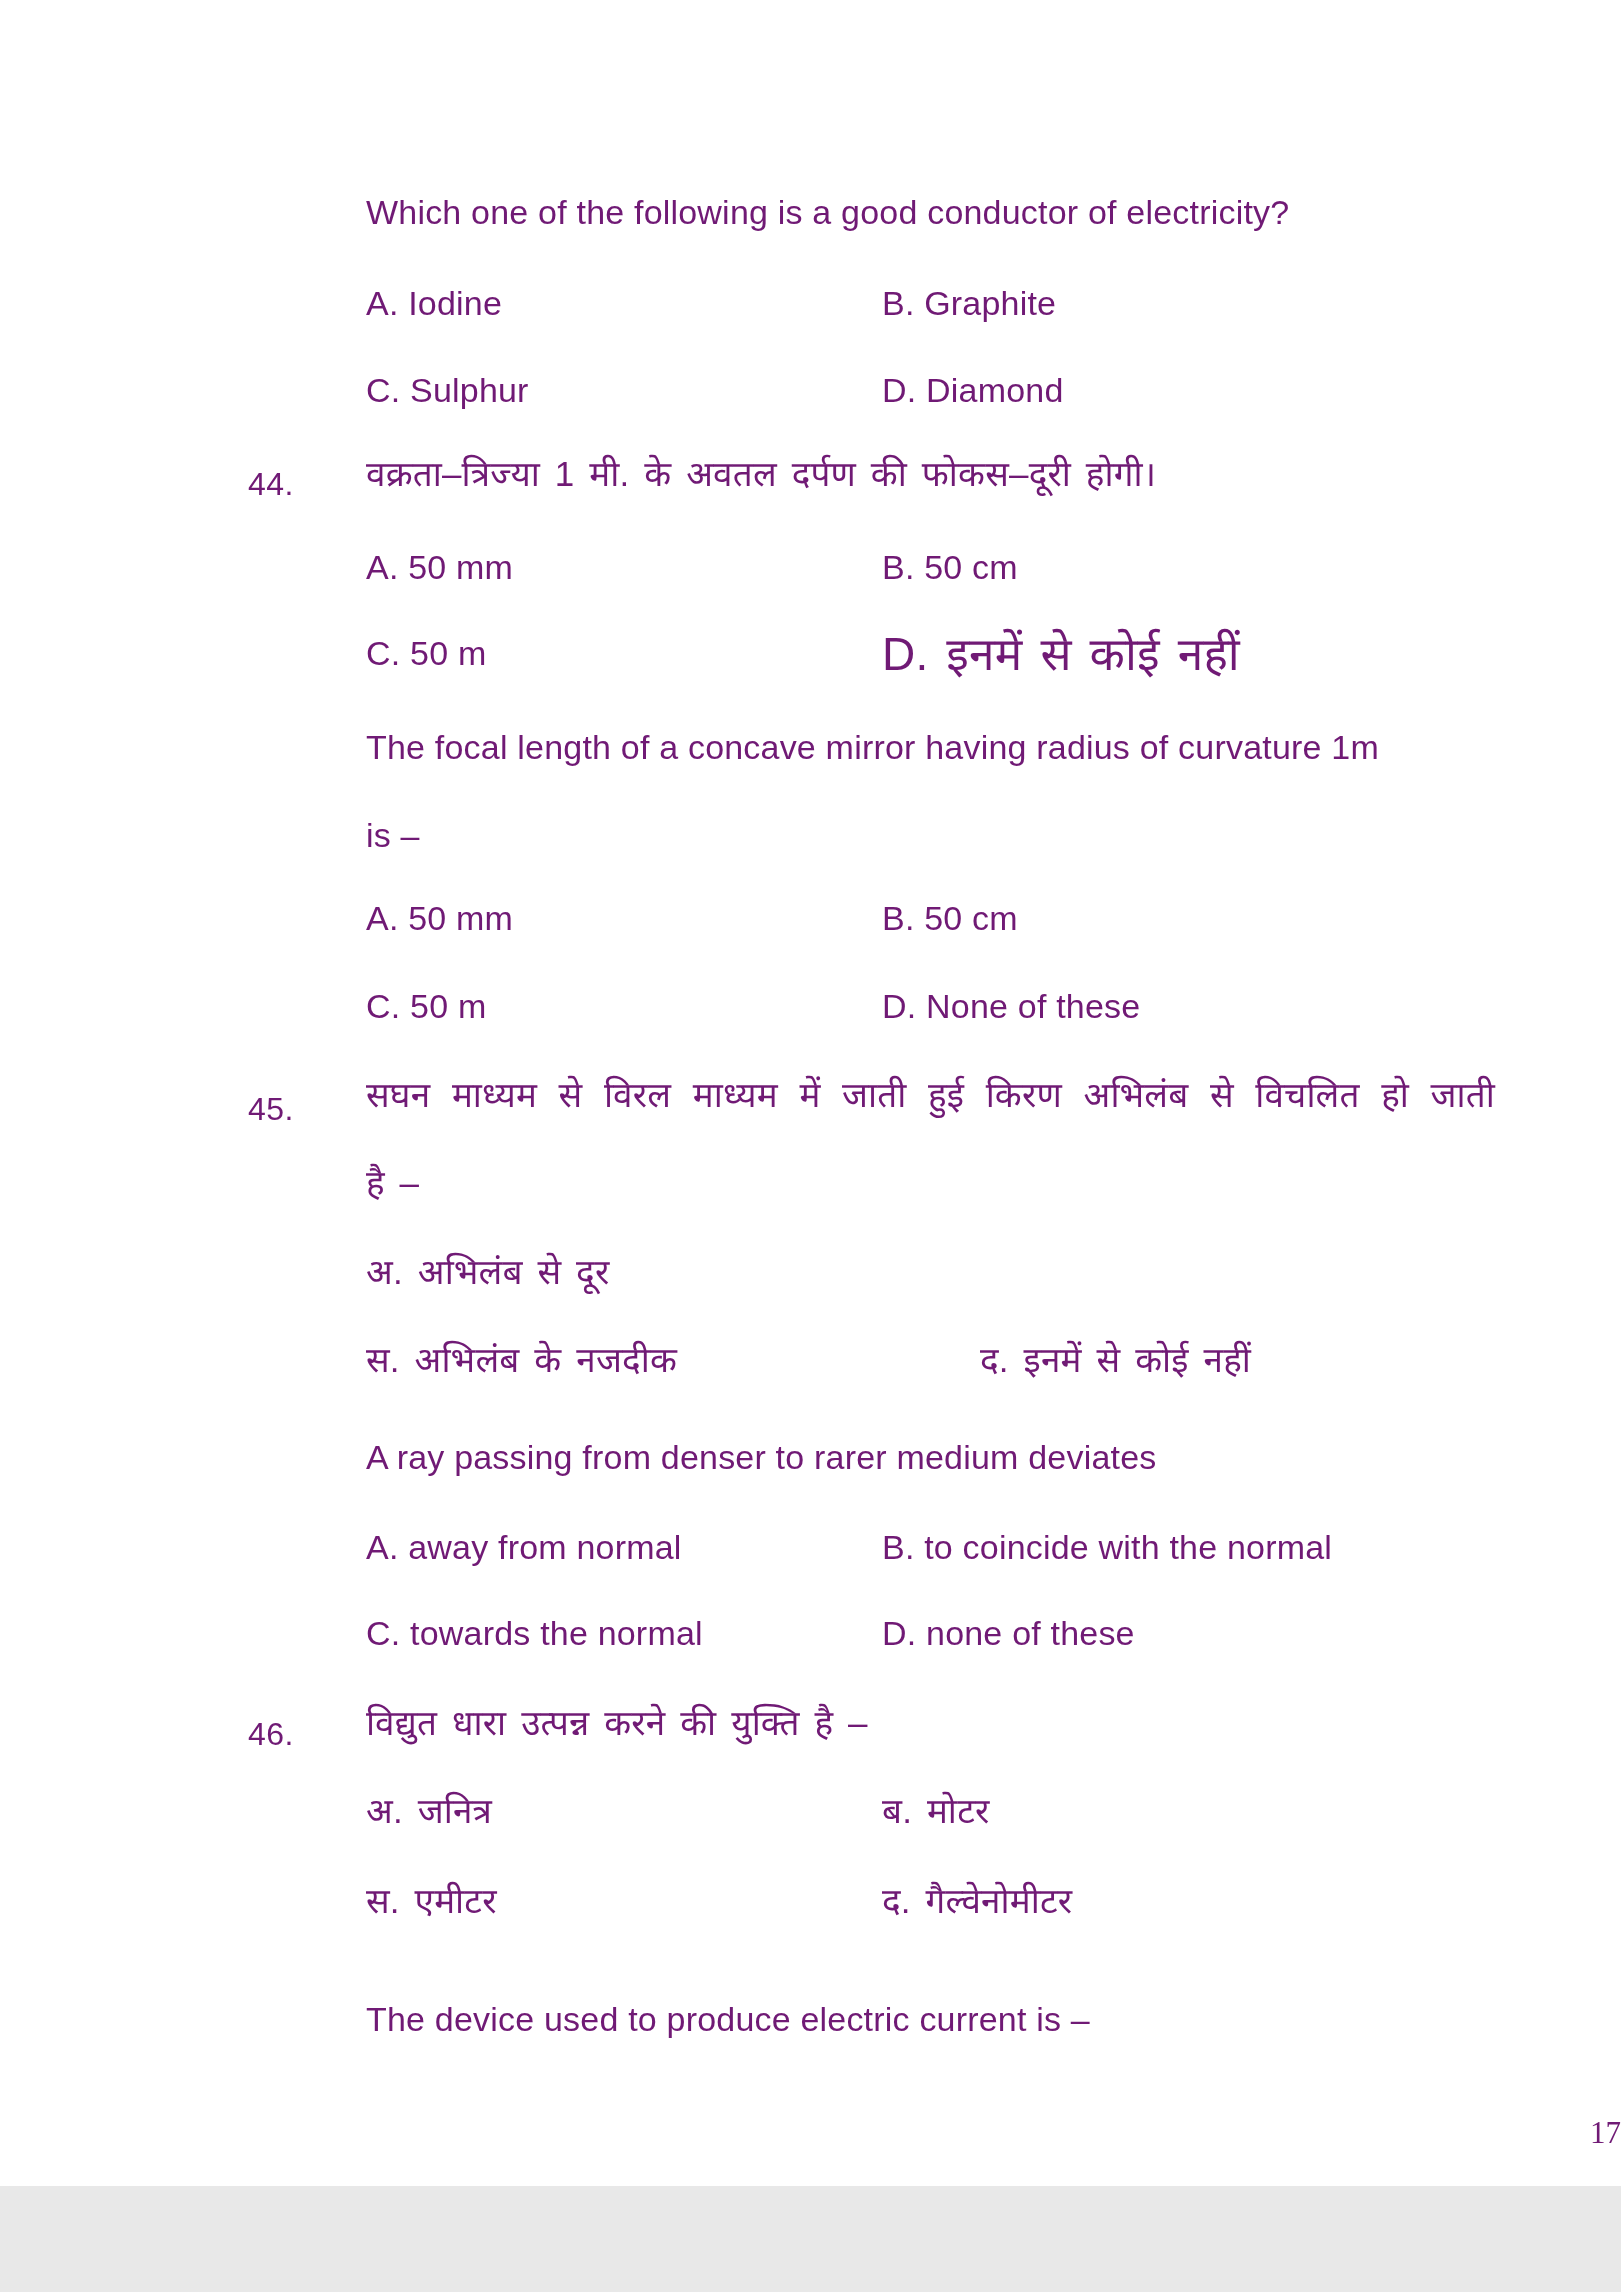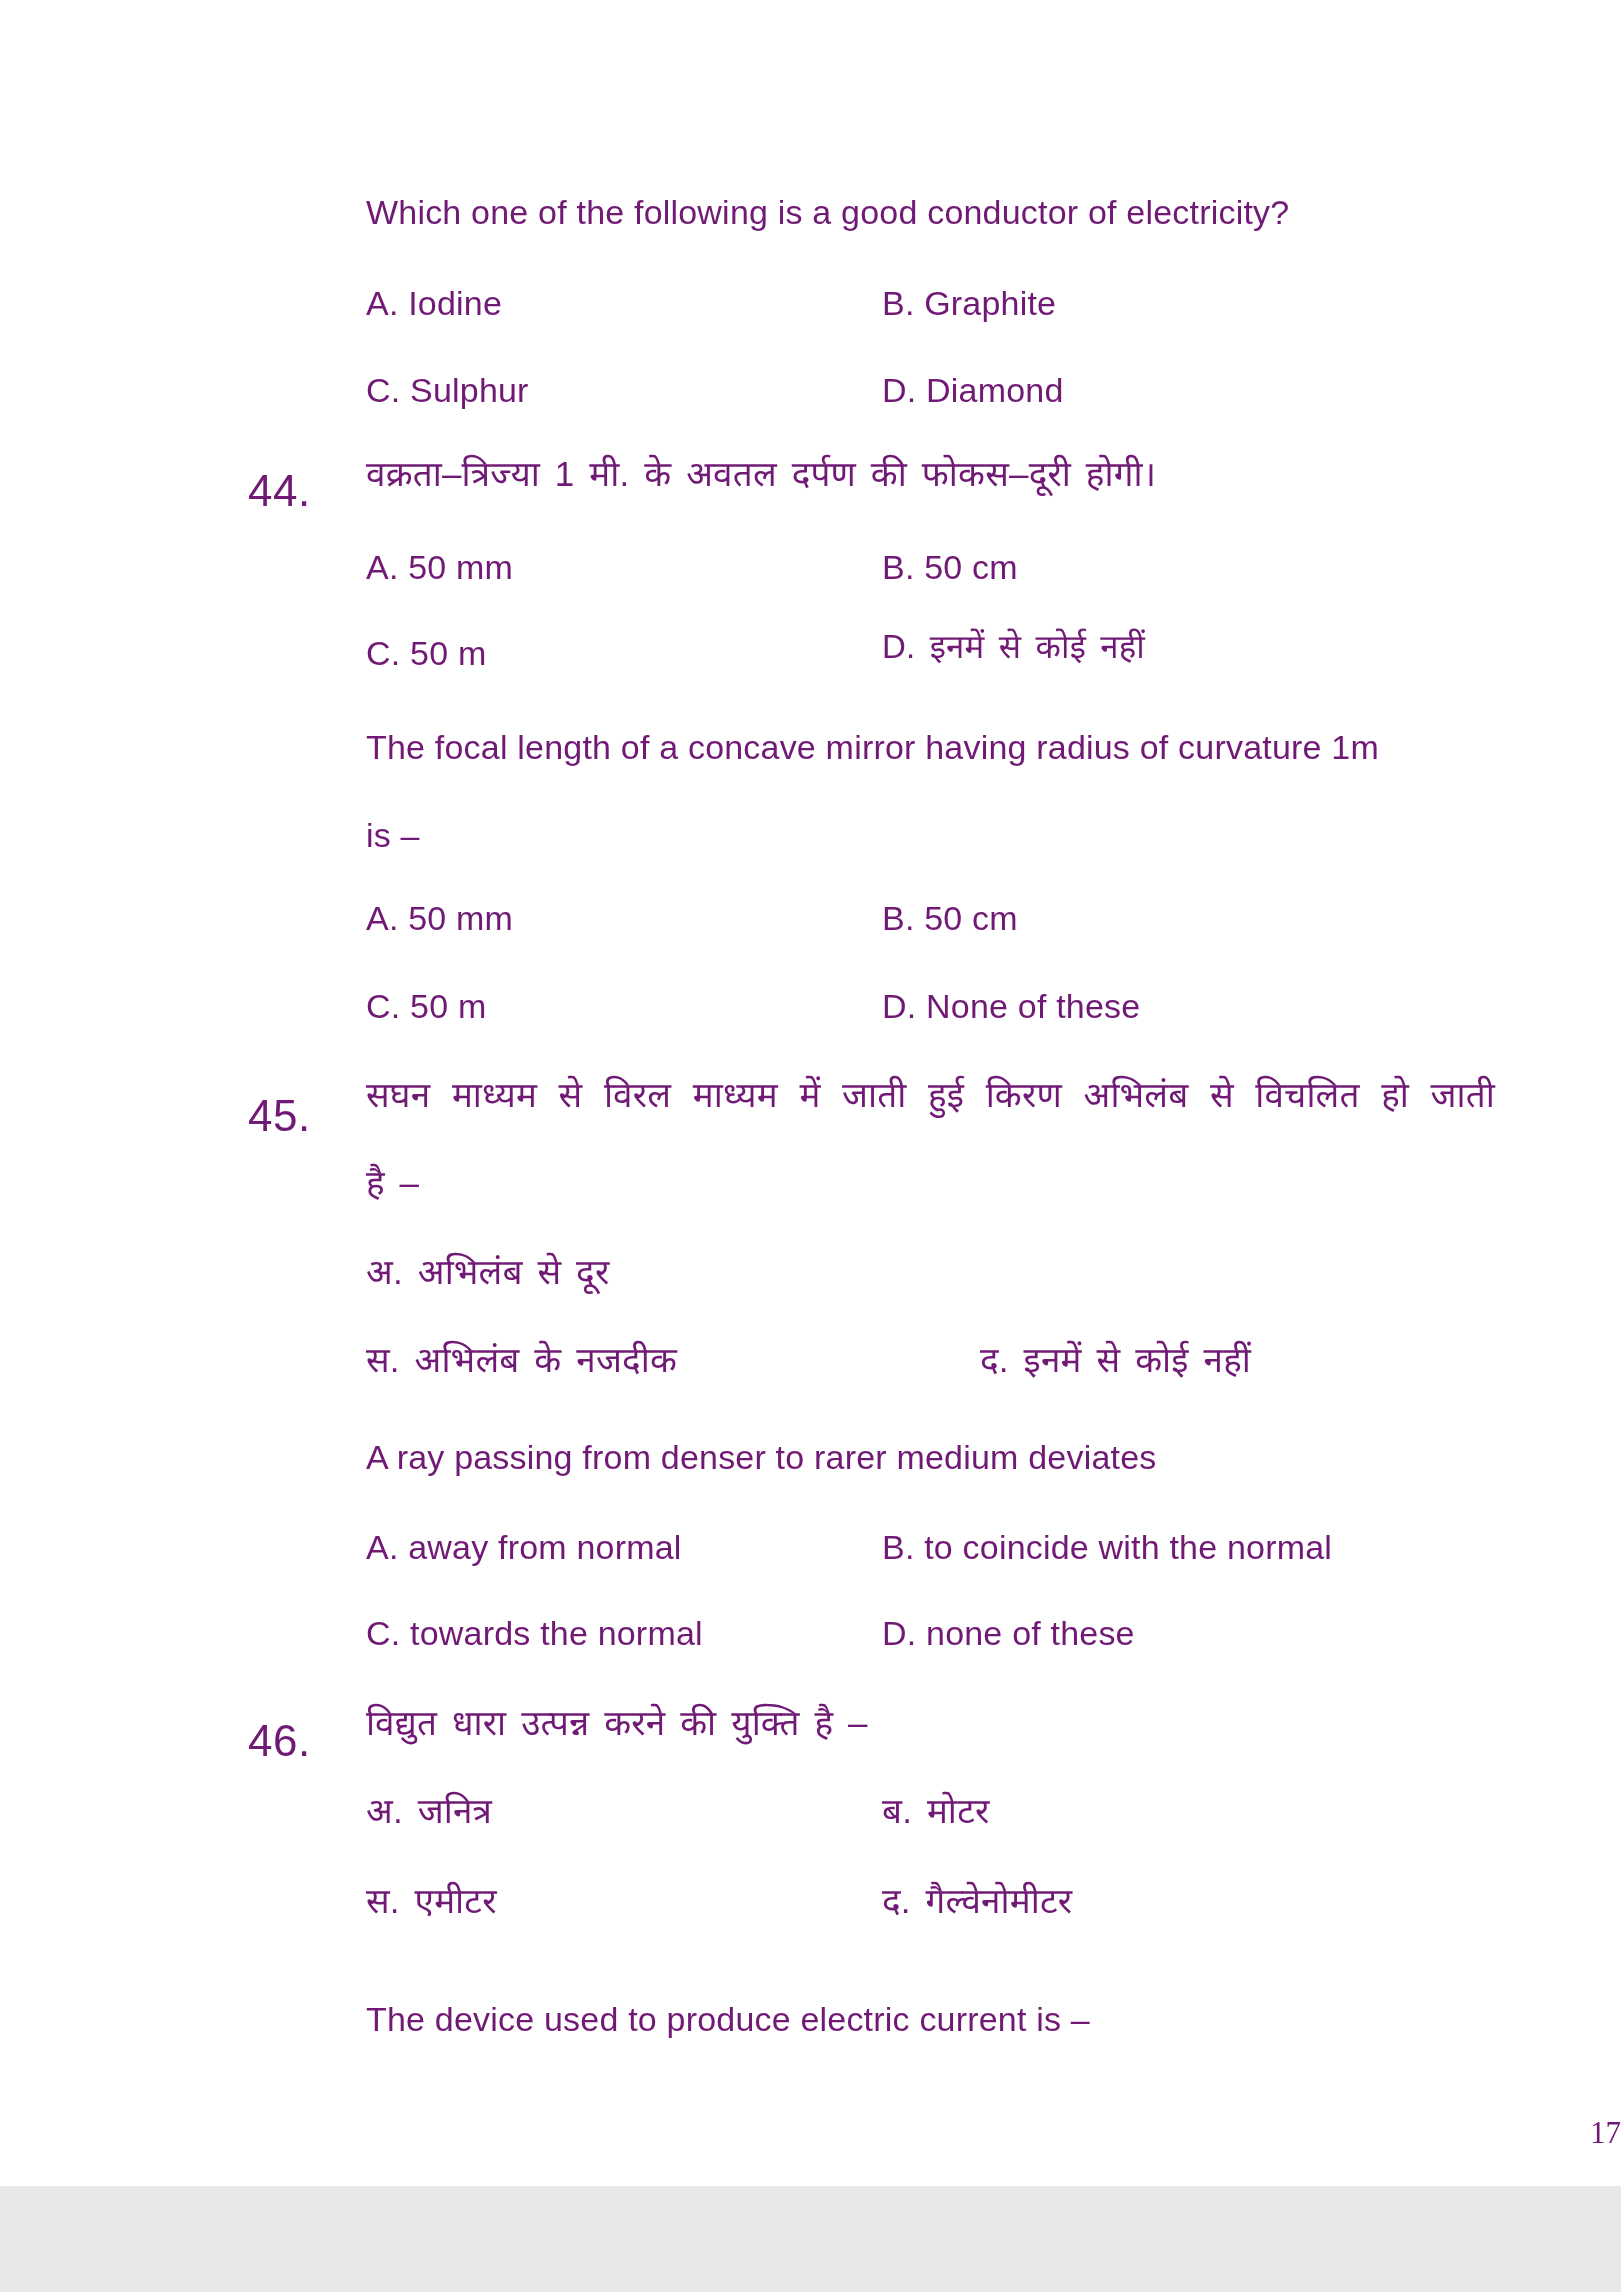--- a/index.html
+++ b/index.html
@@ -28,21 +28,21 @@
     font-size: 35px;
     word-spacing: 4.9px;
   }
   .just {
     width: 1129px;
     white-space: normal;
     text-align: justify;
     text-align-last: justify;
   }
   .num {
-    font-size: 44px;
+    font-size: 32px;
     letter-spacing: 0.5px;
   }
   .pageno {
     position: absolute;
     left: 0;
     right: 0;
     text-align: right;
     font-family: "Liberation Serif", "DejaVu Serif", serif;
     font-size: 31px;
   }
@@ -56,21 +56,21 @@
   <div class="ln" style="left:366px; top:283px;">A. Iodine</div>
   <div class="ln" style="left:882px; top:283px;">B. Graphite</div>
   <div class="ln" style="left:366px; top:370px;">C. Sulphur</div>
   <div class="ln" style="left:882px; top:370px;">D. Diamond</div>
 
   <div class="ln num" style="left:248px; top:465px;">44.</div>
   <div class="ln hi" style="left:366px; top:453px;">वक्रता–त्रिज्या 1 मी. के अवतल दर्पण की फोकस–दूरी होगी।</div>
   <div class="ln" style="left:366px; top:547px;">A. 50 mm</div>
   <div class="ln" style="left:882px; top:547px;">B. 50 cm</div>
   <div class="ln" style="left:366px; top:633px;">C. 50 m</div>
-  <div class="ln hi" style="left:882px; top:627px; font-size:33px;">D. इनमें से कोई नहीं</div>
+  <div class="ln hi" style="left:882px; top:627px; font-size:46px;">D. इनमें से कोई नहीं</div>
 
   <div class="ln" style="left:366px; top:727px;">The focal length of a concave mirror having radius of curvature 1m</div>
   <div class="ln" style="left:366px; top:815px;">is –</div>
   <div class="ln" style="left:366px; top:898px;">A. 50 mm</div>
   <div class="ln" style="left:882px; top:898px;">B. 50 cm</div>
   <div class="ln" style="left:366px; top:986px;">C. 50 m</div>
   <div class="ln" style="left:882px; top:986px;">D. None of these</div>
 
   <div class="ln num" style="left:248px; top:1090px;">45.</div>
   <div class="ln hi just" style="left:366px; top:1074px;">सघन माध्यम से विरल माध्यम में जाती हुई किरण अभिलंब से विचलित हो जाती</div>

